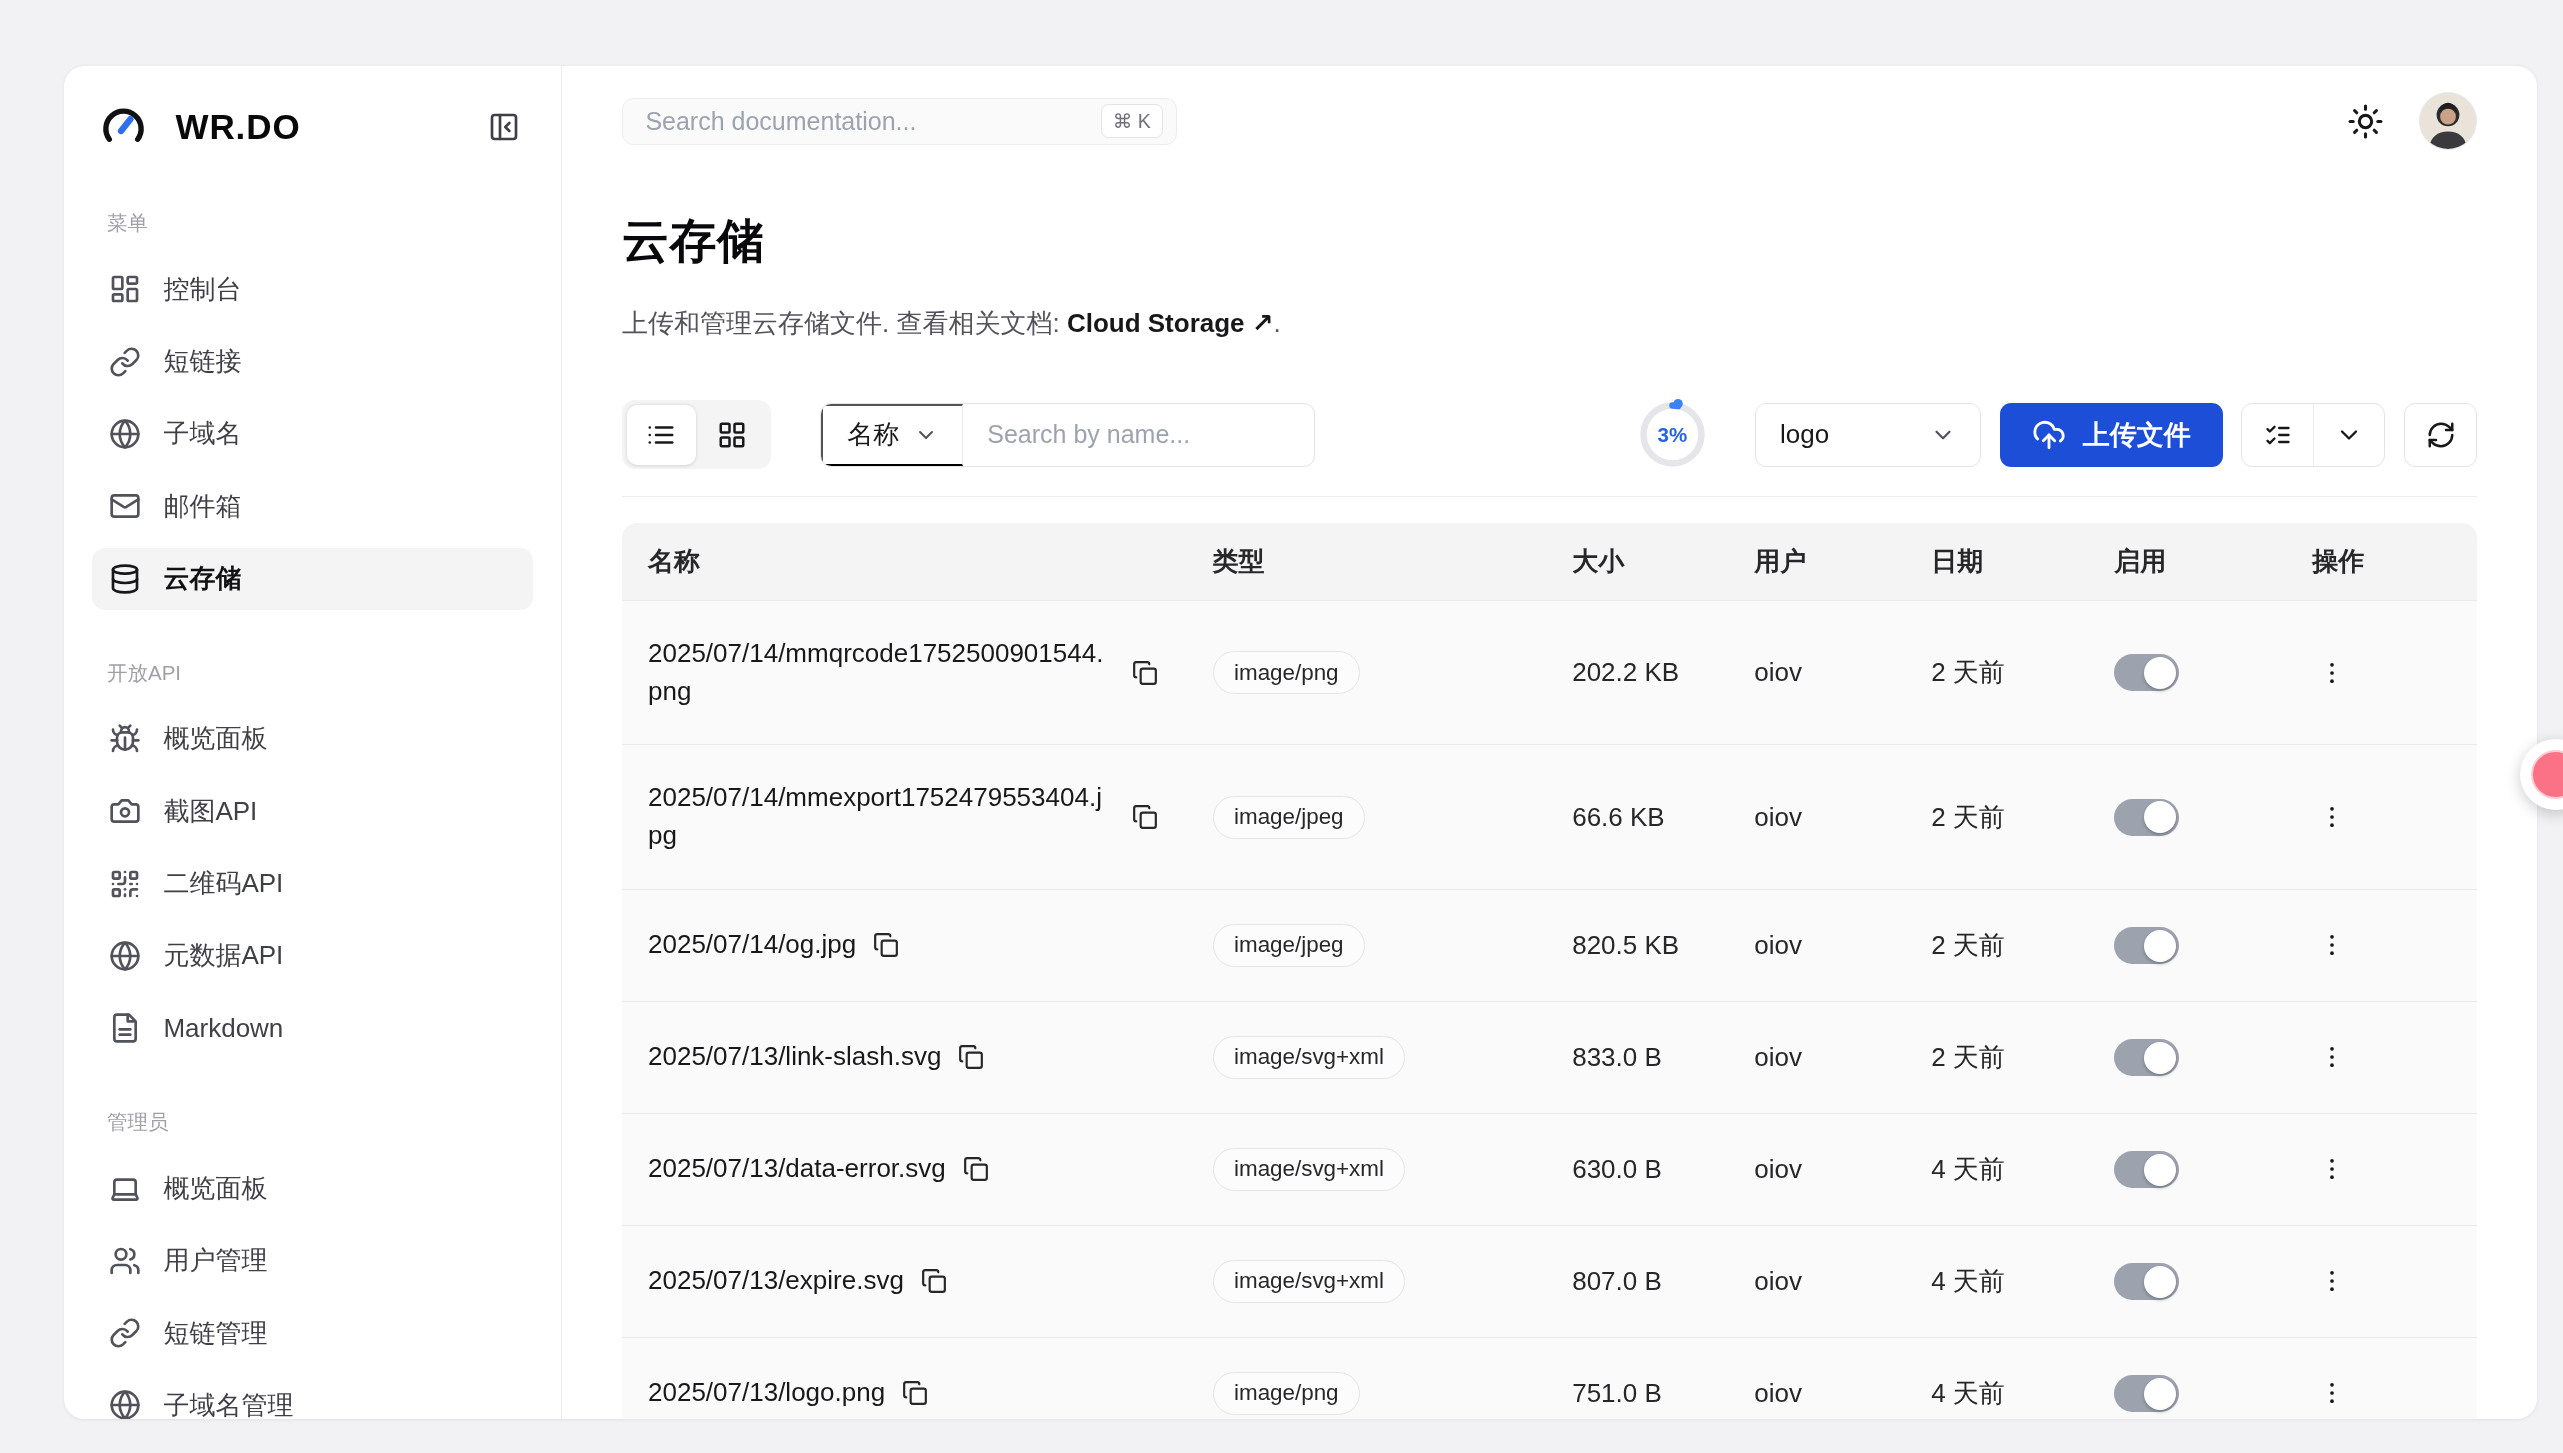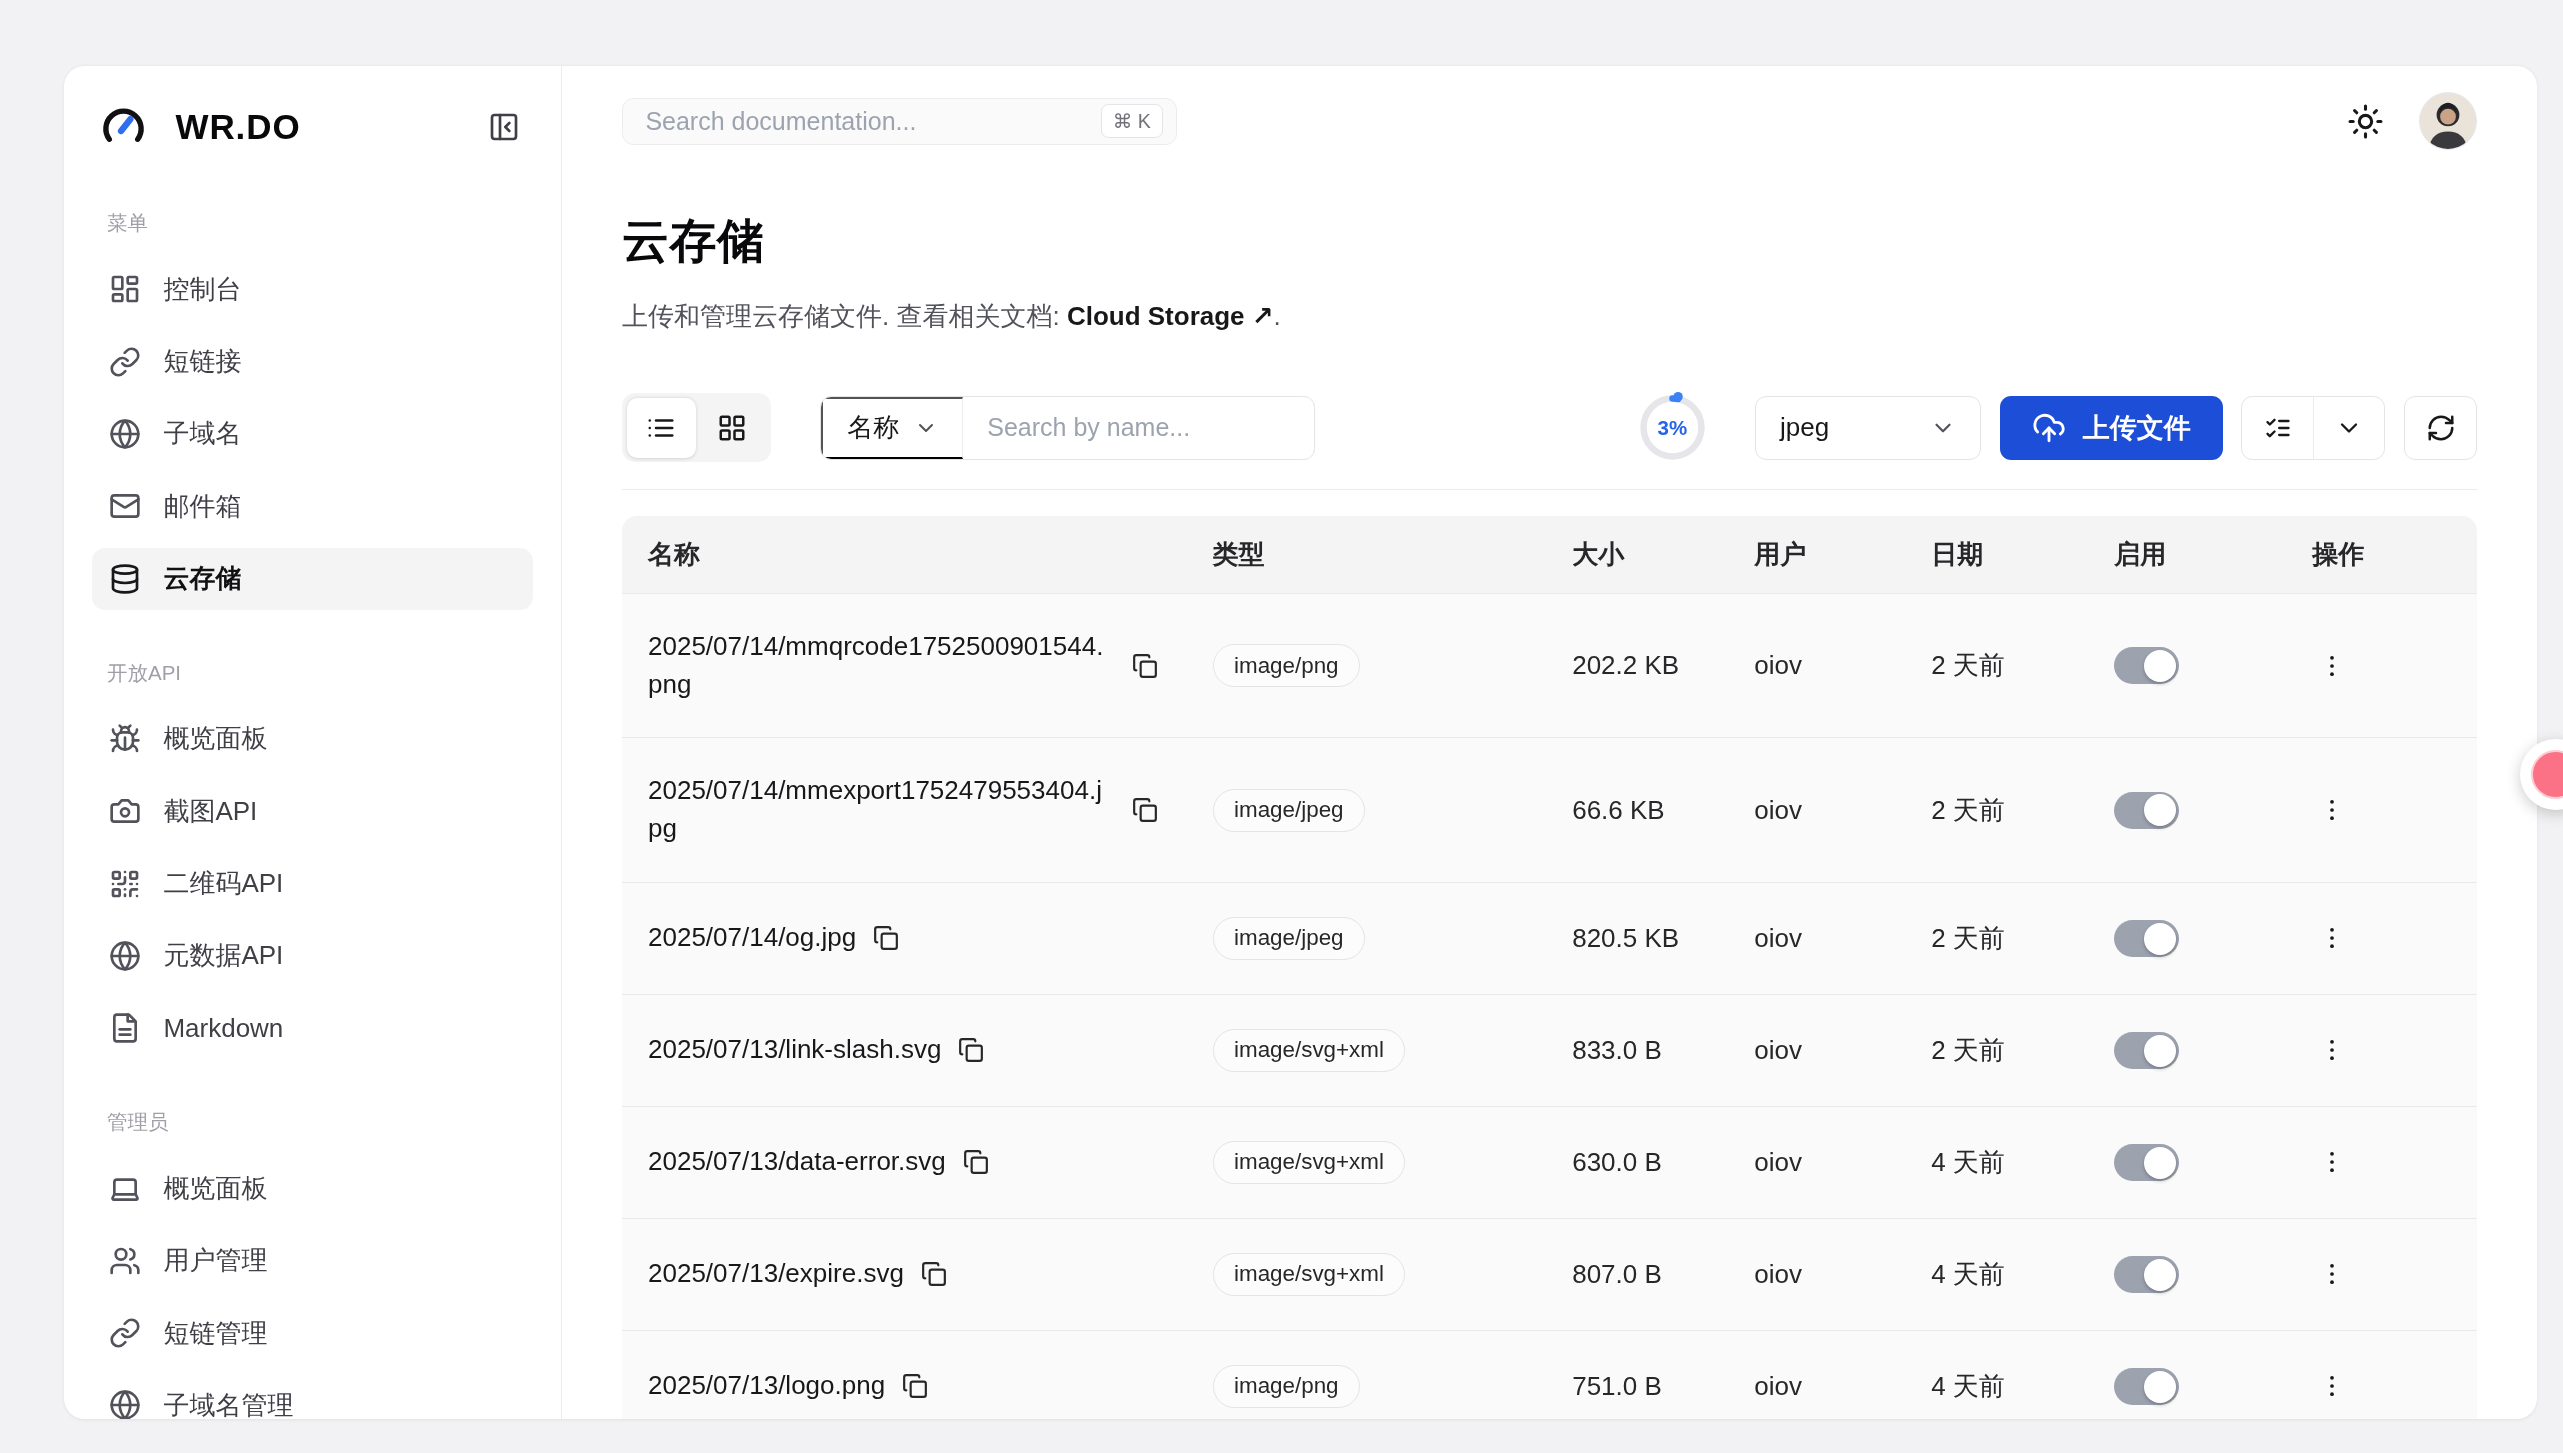--- a/index.html
+++ b/index.html
@@ -38,21 +38,21 @@
   .search-doc { width:555px; height:47px; background:#fafafa; border:0.9px solid #ececf0; border-radius:11.2px; display:flex; align-items:center; padding:0 13px 0 22.4px; }
   .search-doc input { flex:1; border:none; outline:none; background:transparent; font-size:25px; color:#3f3f46; font-family:inherit; min-width:0; }
   .search-doc input::placeholder { color:#9ca3af; }
   .kbd { border:0.9px solid #e4e4e7; background:#fff; border-radius:7.5px; font-size:19.6px; color:#71717a; padding:4.7px 11.2px; white-space:nowrap; }
   .top-actions { margin-left:auto; display:flex; align-items:center; gap:35px; }
   .icon-btn { background:none; border:none; cursor:pointer; color:#18181b; display:flex; }
   .icon-btn svg { width:37px; height:37px; }
   .avatar { width:58px; height:58px; border-radius:50%; overflow:hidden; border:1.9px solid #e8e8ec; background:#ece6de; cursor:pointer; flex:none; }
   .avatar svg { width:100%; height:100%; }
   .page-title { margin-top:60px; font-size:47px; font-weight:800; color:#09090b; letter-spacing:0.5px; }
-  .subtitle { margin-top:26px; font-size:26px; color:#52525b; }
+  .subtitle { margin-top:33px; font-size:26px; color:#52525b; }
   .subtitle .doc-link { color:#18181b; font-weight:700; cursor:pointer; }
   
   .toolbar { margin-top:58px; display:flex; align-items:center; padding-bottom:26px; border-bottom:0.9px solid #ececf0; }
   .view-toggle { background:#f4f4f5; border-radius:13px; padding:4.7px; display:flex; gap:1.9px; }
   .vt-btn { width:69px; height:60px; display:flex; align-items:center; justify-content:center; border-radius:10.3px; border:none; background:transparent; color:#18181b; cursor:pointer; }
   .vt-btn.active { background:#fff; box-shadow:0 0.9px 3.7px rgba(0,0,0,.14); }
   .vt-btn svg { width:30px; height:30px; }
   .filter-group { margin-left:49px; height:64px; width:495px; border:0.9px solid #e4e4e7; border-radius:11.2px; display:flex; align-items:center; background:#fff; overflow:hidden; }
   .filter-field { display:flex; align-items:center; gap:15px; padding:0 24px; font-size:26px; color:#18181b; border-right:0.9px solid #ececf0; height:100%; background:none; cursor:pointer; white-space:nowrap; }
   .filter-field svg { width:24px; height:24px; color:#52525b; }
@@ -366,21 +366,21 @@
       <div class="ring-wrap">
         <svg width="71" height="71" viewBox="0 0 76 76">
           <circle cx="38" cy="38" r="31" stroke="#e6e6ea" stroke-width="7" fill="none"></circle>
           <circle cx="38" cy="38" r="31" stroke="#3b82f6" stroke-width="7" fill="none" stroke-linecap="round" stroke-dasharray="5.9 188.9" transform="rotate(-90 38 38)"></circle>
           <circle cx="44" cy="5" r="5" fill="#3b82f6"></circle>
         </svg>
         <span class="ring-label">3%</span>
       </div>
 
       <button class="bucket-select">
-        <span>jpeg</span>
+        <span>logo</span>
         <span style="display:flex;">
           <svg viewBox="0 0 24 24" fill="none" stroke="currentColor" stroke-width="2" stroke-linecap="round" stroke-linejoin="round" width="26" height="26">
               <path d="m6 9 6 6 6-6"></path>
             </svg>
         </span>
       </button>
 
       <button class="upload-btn">
         <span style="display:flex;">
           <svg viewBox="0 0 24 24" fill="none" stroke="currentColor" stroke-width="2" stroke-linecap="round" stroke-linejoin="round" width="34" height="34">

